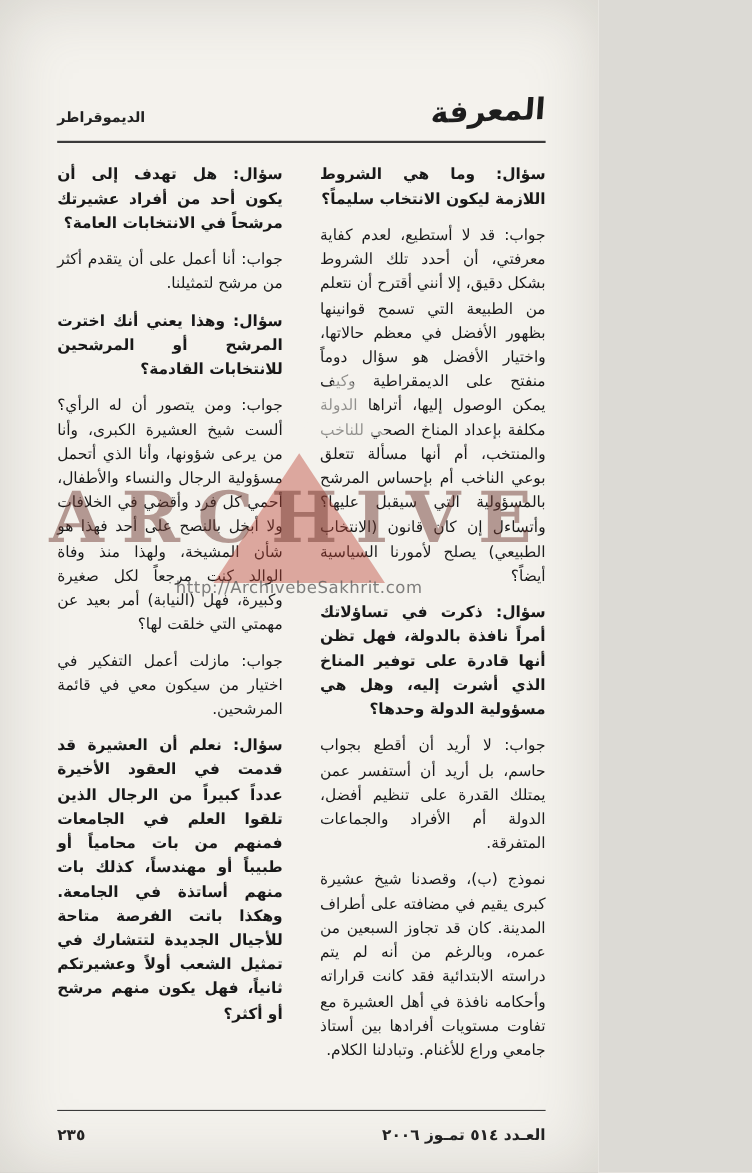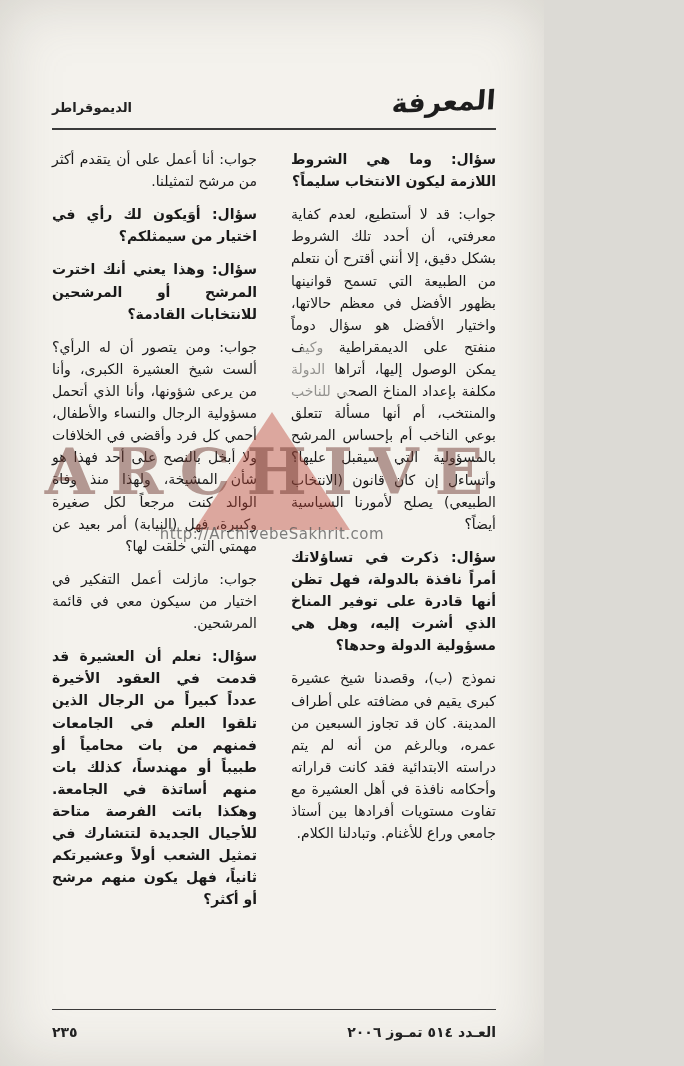--- a/index.html
+++ b/index.html
@@ -109,26 +109,27 @@
     <span class="magazine-logo">المعرفة</span>
   </div>
   <div class="header-rule"></div>
 
   <div class="columns">
     <section class="col">
 
     <p class="para question">سؤال: وما هي الشروط اللازمة ليكون الانتخاب سليماً؟</p>
         <p class="para answer">جواب: قد لا أستطيع، لعدم كفاية معرفتي، أن أحدد تلك الشروط بشكل دقيق، إلا أنني أقترح أن نتعلم من الطبيعة التي تسمح قوانينها بظهور الأفضل في معظم حالاتها، واختيار الأفضل هو سؤال دوماً منفتح على الديمقراطية وكيف يمكن الوصول إليها، أتراها الدولة مكلفة بإعداد المناخ الصحي للناخب والمنتخب، أم أنها مسألة تتعلق بوعي الناخب أم بإحساس المرشح بالمسؤولية التي سيقبل عليها؟ وأتساءل إن كان قانون (الانتخاب الطبيعي) يصلح لأمورنا السياسية أيضاً؟</p>
         <p class="para question">سؤال: ذكرت في تساؤلاتك أمراً نافذة بالدولة، فهل تظن أنها قادرة على توفير المناخ الذي أشرت إليه، وهل هي مسؤولية الدولة وحدها؟</p>
+        <p class="para answer">جواب: لا أريد أن أقطع بجواب حاسم، بل أريد أن أستفسر عمن يمتلك القدرة على تنظيم أفضل، الدولة أم الأفراد والجماعات المتفرقة.</p>
         <p class="para answer"><b>نموذج (ب)</b>، وقصدنا شيخ عشيرة كبرى يقيم في مضافته على أطراف المدينة. كان قد تجاوز السبعين من عمره، وبالرغم من أنه لم يتم دراسته الابتدائية فقد كانت قراراته وأحكامه نافذة في أهل العشيرة مع تفاوت مستويات أفرادها بين أستاذ جامعي وراع للأغنام. وتبادلنا الكلام.</p>
       </section>
     <section class="col">
 
+    <p class="para question">سؤال: هل تهدف إلى أن يكون أحد من أفراد عشيرتك مرشحاً في الانتخابات العامة؟</p>
         <p class="para answer">جواب: أنا أعمل على أن يتقدم أكثر من مرشح لتمثيلنا.</p>
-        <p class="para question">سؤال: أوَيكون لك رأي في اختيار من سيمثلكم؟</p>
         <p class="para question">سؤال: وهذا يعني أنك اخترت المرشح أو المرشحين للانتخابات القادمة؟</p>
         <p class="para answer">جواب: ومن يتصور أن له الرأي؟ ألست شيخ العشيرة الكبرى، وأنا من يرعى شؤونها، وأنا الذي أتحمل مسؤولية الرجال والنساء والأطفال، أحمي كل فرد وأقضي في الخلافات ولا أبخل بالنصح على أحد فهذا هو شأن المشيخة، ولهذا منذ وفاة الوالد كنت مرجعاً لكل صغيرة وكبيرة، فهل (النيابة) أمر بعيد عن مهمتي التي خلقت لها؟</p>
         <p class="para answer">جواب: مازلت أعمل التفكير في اختيار من سيكون معي في قائمة المرشحين.</p>
         <p class="para question">سؤال: نعلم أن العشيرة قد قدمت في العقود الأخيرة عدداً كبيراً من الرجال الذين تلقوا العلم في الجامعات فمنهم من بات محامياً أو طبيباً أو مهندساً، كذلك بات منهم أساتذة في الجامعة. وهكذا باتت الفرصة متاحة للأجيال الجديدة لتتشارك في تمثيل الشعب أولاً وعشيرتكم ثانياً، فهل يكون منهم مرشح أو أكثر؟</p>
       </section>
   </div>
 
   <div class="watermark">
     <div class="arch">
         <div class="arch-inner"></div>

